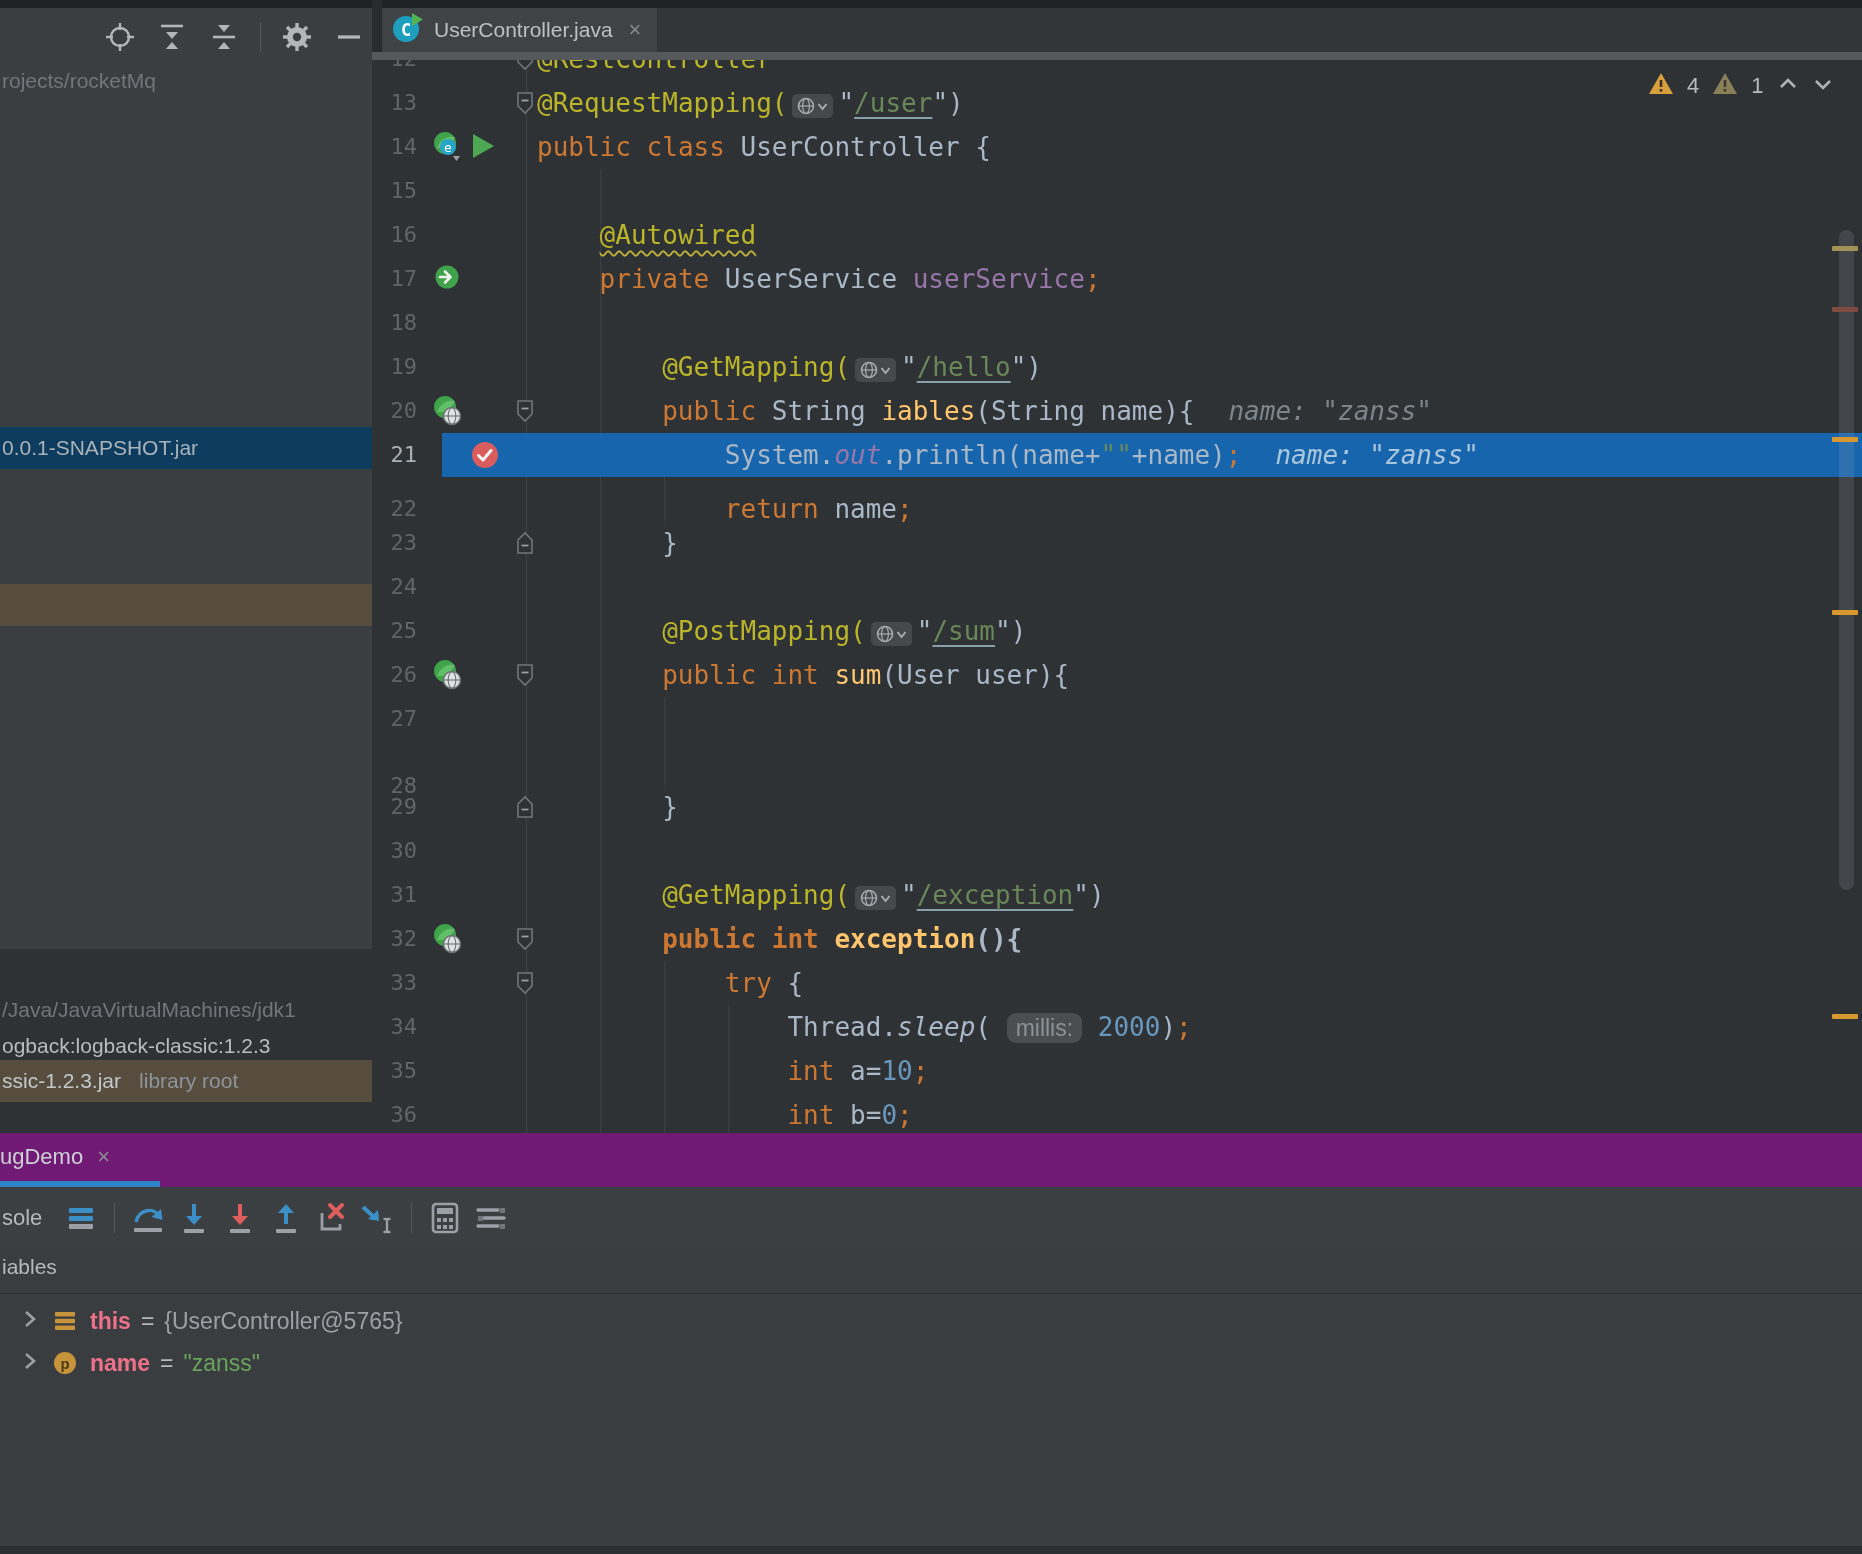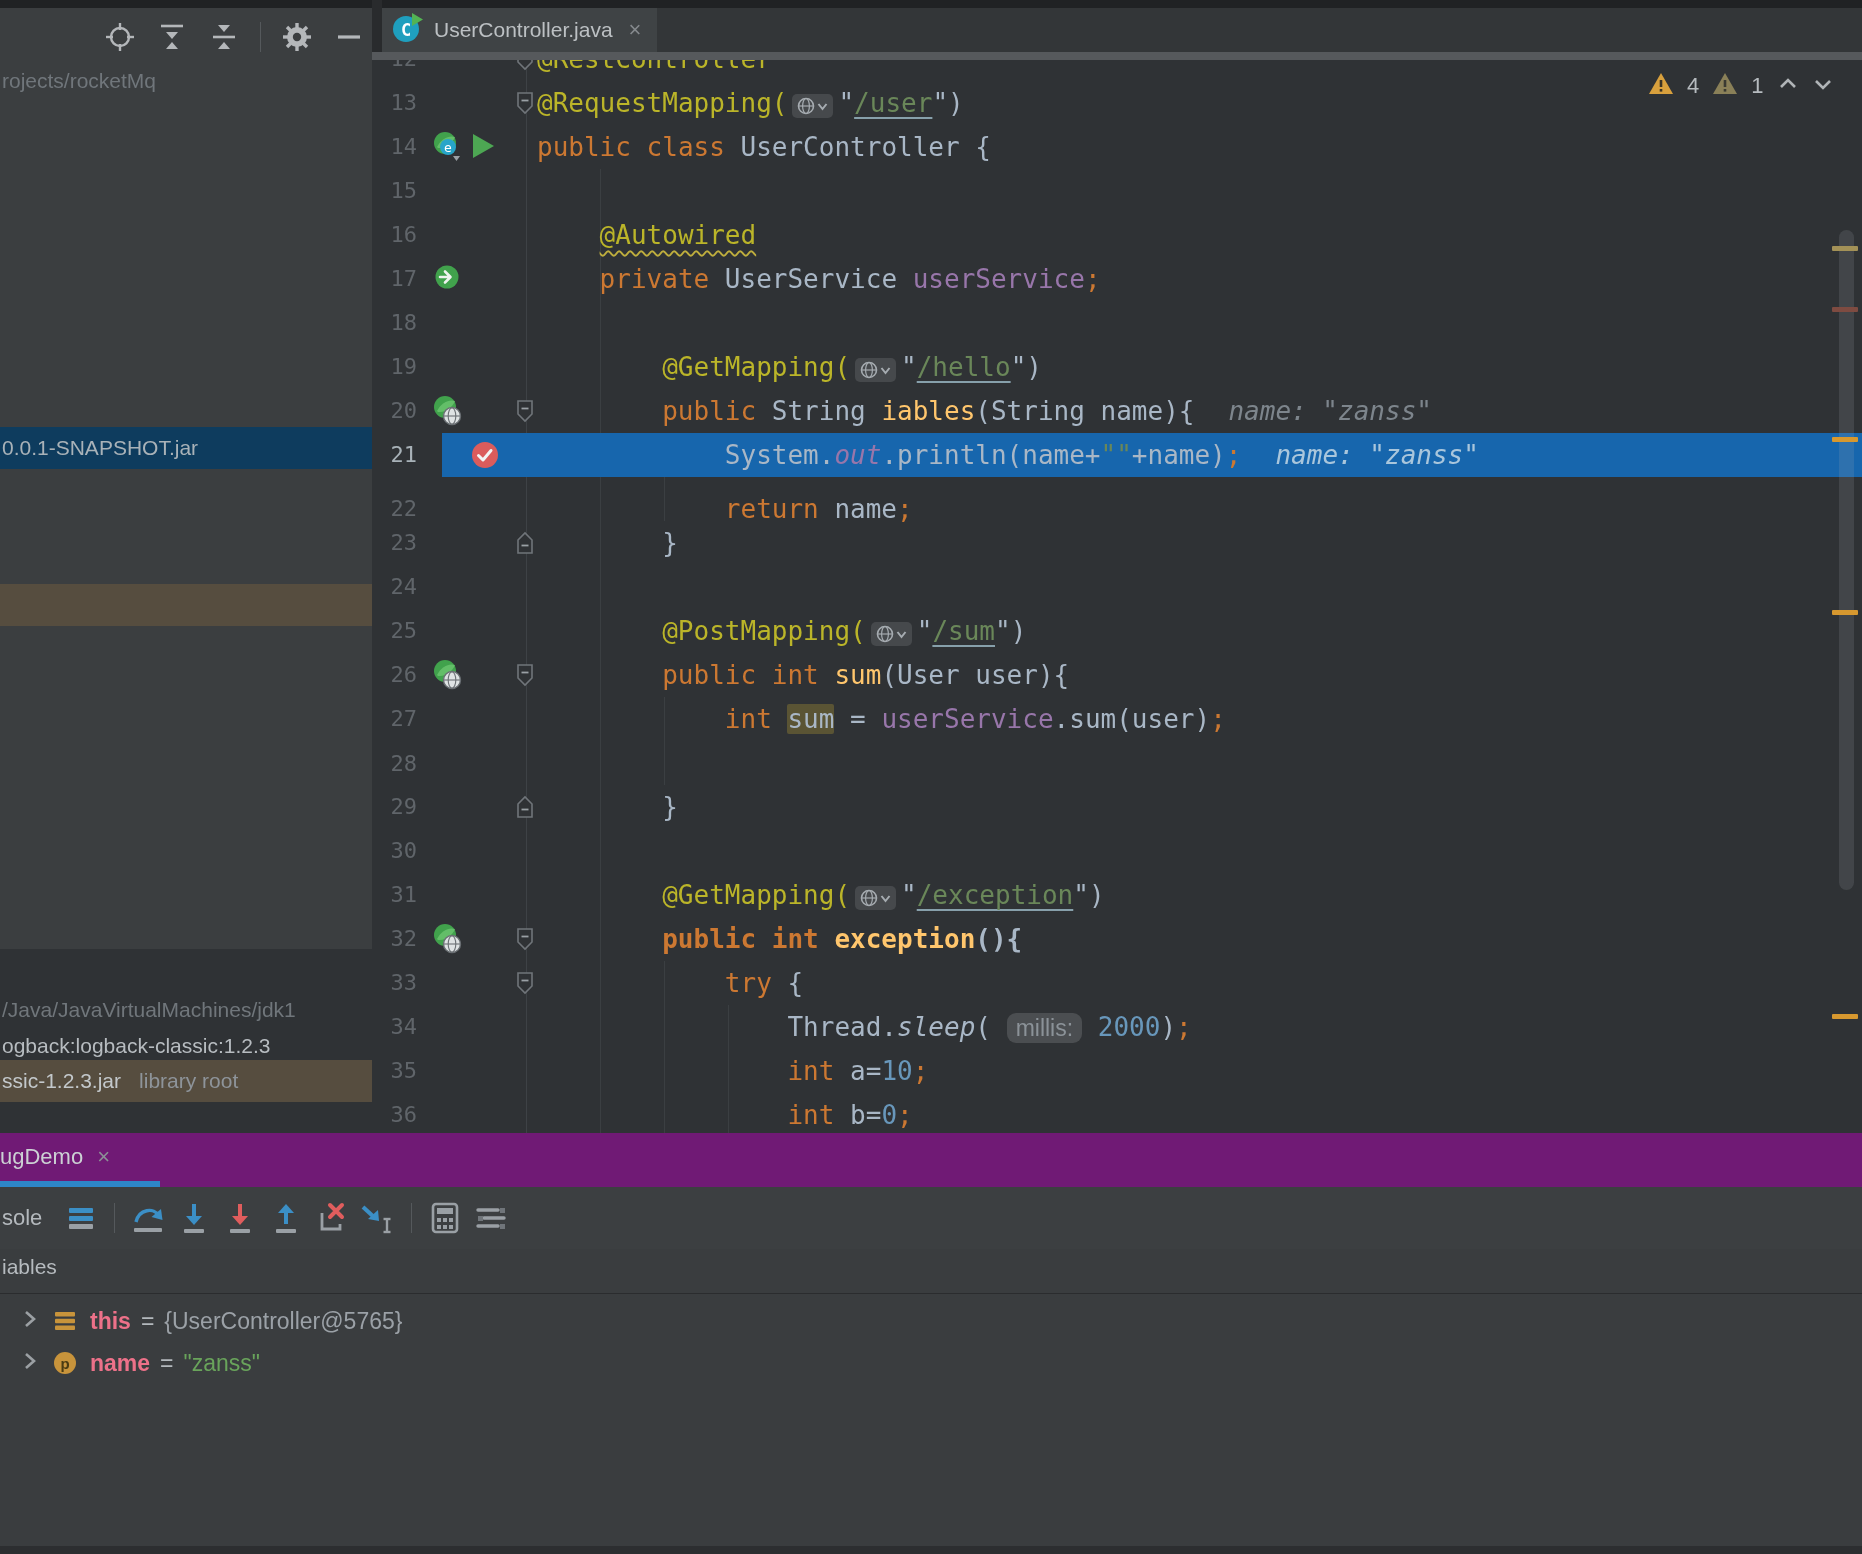--- a/index.html
+++ b/index.html
@@ -292,23 +292,22 @@
               <line x1="11.8" y1="21" x2="28.2" y2="21" stroke="#6a6f73" stroke-width="1.1"></line>
             </svg></span>
           <span class="foldm"><svg width="18" height="24" viewBox="0 0 18 24">
               <path d="M2 2 h14 v13 l-7 7 -7 -7 z" fill="#2f3235" stroke="#70757a" stroke-width="1.6"></path>
               <line x1="5.5" y1="9.5" x2="12.5" y2="9.5" stroke="#9aa0a5" stroke-width="1.8"></line>
             </svg></span>
           <div class="code" style="padding-left: 8ch;"><span class="kw">public int </span><span class="meth">sum</span><span class="pln">(User user){</span></div>
         </div>
         <div class="cl" style="top: 637px;">
           <span class="ln">27</span>
-          <div class="code" style="padding-left: 12ch;"><span class="kw">int </span><span class="pln hlid">sum</span><span class="pln"> = </span><span class="fld">userService</span><span class="pln">.sum(user)</span><span class="semi">;</span></div>
-        </div>
-        <div class="cl" style="top: 682px; text-decoration: underline;">
+        </div>
+        <div class="cl" style="top: 704px; text-decoration: underline;">
           <span class="ln">28</span>
         </div>
         <div class="cl" style="top: 725px;">
           <span class="ln">29</span>
           <span class="foldm"><svg width="18" height="24" viewBox="0 0 18 24">
               <path d="M2 22 h14 v-13 l-7 -7 -7 7 z" fill="#2f3235" stroke="#70757a" stroke-width="1.6"></path>
               <line x1="5.5" y1="14.5" x2="12.5" y2="14.5" stroke="#9aa0a5" stroke-width="1.8"></line>
             </svg></span>
           <div class="code" style="padding-left: 8ch;"><span class="pln">}</span></div>
         </div>

